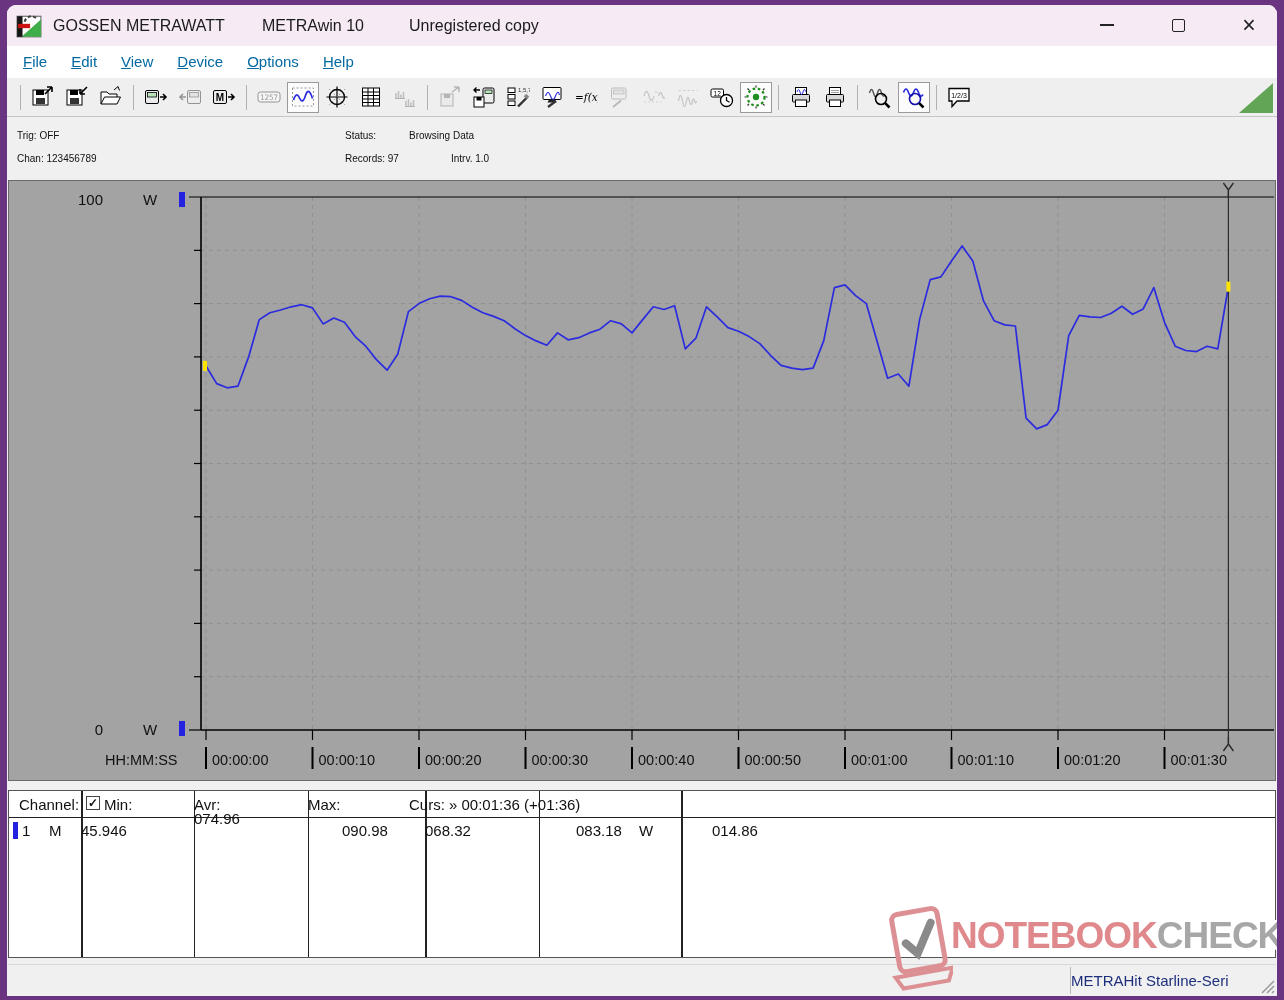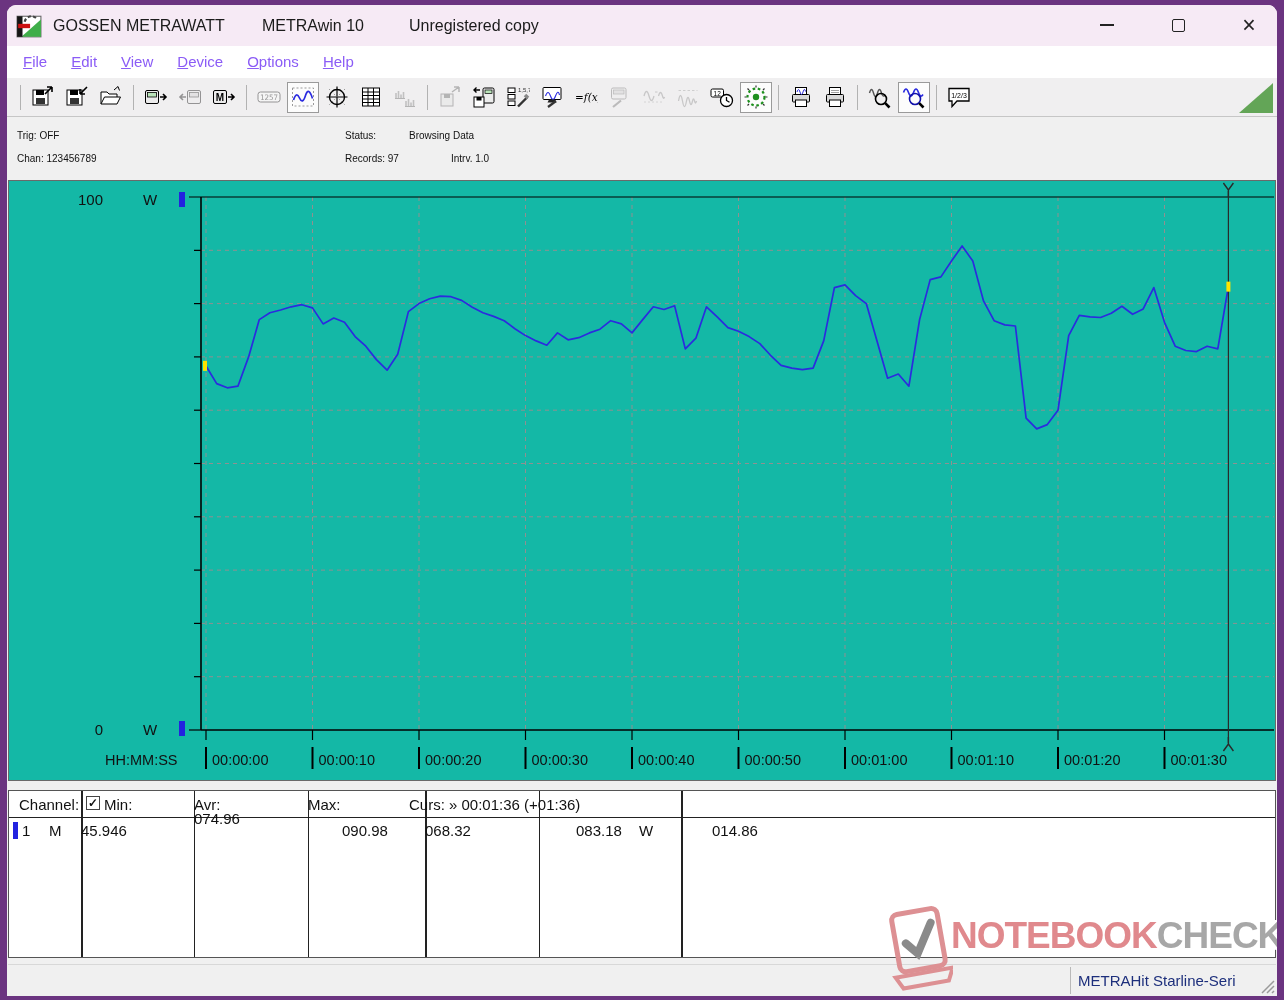--- a/index.html
+++ b/index.html
@@ -17,21 +17,21 @@
   .appicon { position:absolute; left:9px; top:8px; width:26px; height:26px; }
   .wbtn { position:absolute; top:3px; width:46px; height:34px; display:flex;
           align-items:center; justify-content:center; cursor:default; }
   .min-glyph { width:14px; height:2px; background:#222; }
   .max-glyph { width:13px; height:13px; border:1.4px solid #222; border-radius:2px; }
   .close-glyph { font-size:23px; line-height:1; color:#222; }
 
   
   .menubar { position:absolute; left:0; top:41px; width:1270px; height:32px;
              background:#fff; display:flex; align-items:center; padding-left:4px; }
-  .menu-item { font-size:15px; padding:0 12px; height:32px; line-height:32px; color:#8b5cf6; }
+  .menu-item { font-size:15px; padding:0 12px; height:32px; line-height:32px; color:#0369a1; }
   .menu-item .u { text-decoration:underline; }
 
   
   .toolbar { position:absolute; left:0; top:73px; width:1270px; height:39px;
              background:#f0eff0; border-bottom:1px solid #c6c6c6;
              display:flex; align-items:center; padding-left:8px; }
   .tb-sep { width:1px; height:25px; background:#b2b2b2; margin:0 5px; flex:none; }
   .btn { width:32px; height:31px; flex:none; display:flex; align-items:center;
          justify-content:center; border:1px solid transparent; margin:0 1px; }
   .btn svg { width:24px; height:24px; }
@@ -40,41 +40,41 @@
   .tb-corner { position:absolute; right:4px; top:5px; width:0; height:0;
                border-bottom:30px solid #63a557; border-left:34px solid transparent; }
 
   
   .statuspanel { position:absolute; left:0; top:112px; width:1270px; height:63px;
                  background:#f0f0f0; font-size:10px; }
   .statuspanel span { position:absolute; white-space:nowrap; }
 
   
   .chartpanel { position:absolute; left:1px; top:175px; width:1268px; height:601px;
-                background:#14b8a6; border:1px solid #6a6a6a; }
+                background:#a3a3a3; border:1px solid #6a6a6a; }
   .chartpanel .ylab { position:absolute; font-size:15px; color:#111; }
   .chn-mark { position:absolute; width:6px; height:15px; background:#2222e0; }
 
   
   .tablepanel { position:absolute; left:1px; top:785px; width:1268px; height:168px;
                 background:#fff; border:1px solid #555; font-size:15px; }
   .tp-div { position:absolute; top:0; height:166px; background:#222; }
   .tp-head-line { position:absolute; left:0; top:26px; width:1266px; height:1px; background:#222; }
   .tcell { position:absolute; white-space:nowrap; }
   .tc-center { text-align:left; }
   .checkbox { position:absolute; width:14px; height:14px; background:#fff;
               border:1px solid #444; font-size:12px; line-height:13px; text-align:center;
               font-weight:bold; color:#111; }
   .row-mark { position:absolute; left:4px; top:31px; width:5px; height:17px; background:#2222e0; }
 
   
   .statusbar { position:absolute; left:1px; top:959px; width:1268px; height:31px;
                background:#f0f0f0; border-top:1px solid #d8d8d8; }
   .sb-cell { position:absolute; left:1062px; top:2px; width:204px; height:27px;
-             border-left:1px solid #b9b9b9; line-height:27px; padding-left:7px;
+             border-left:1px solid #b9b9b9; line-height:27px; 
              font-size:15px; color:#1d2f7c; white-space:nowrap; }
   .sb-grip { position:absolute; right:1px; bottom:1px; }
 
   
   .watermark { position:absolute; left:880px; top:898px; width:392px; height:95px;
                pointer-events:none; z-index:50; }
   .wm-text { position:absolute; left:64px; top:12px; font-size:37px; font-weight:bold;
              letter-spacing:-1px; white-space:nowrap;
              text-shadow:-2px -2px 0 #fff, 2px -2px 0 #fff, -2px 2px 0 #fff, 2px 2px 0 #fff,
                          0 -2px 0 #fff, 0 2px 0 #fff, -2px 0 0 #fff, 2px 0 0 #fff; }

